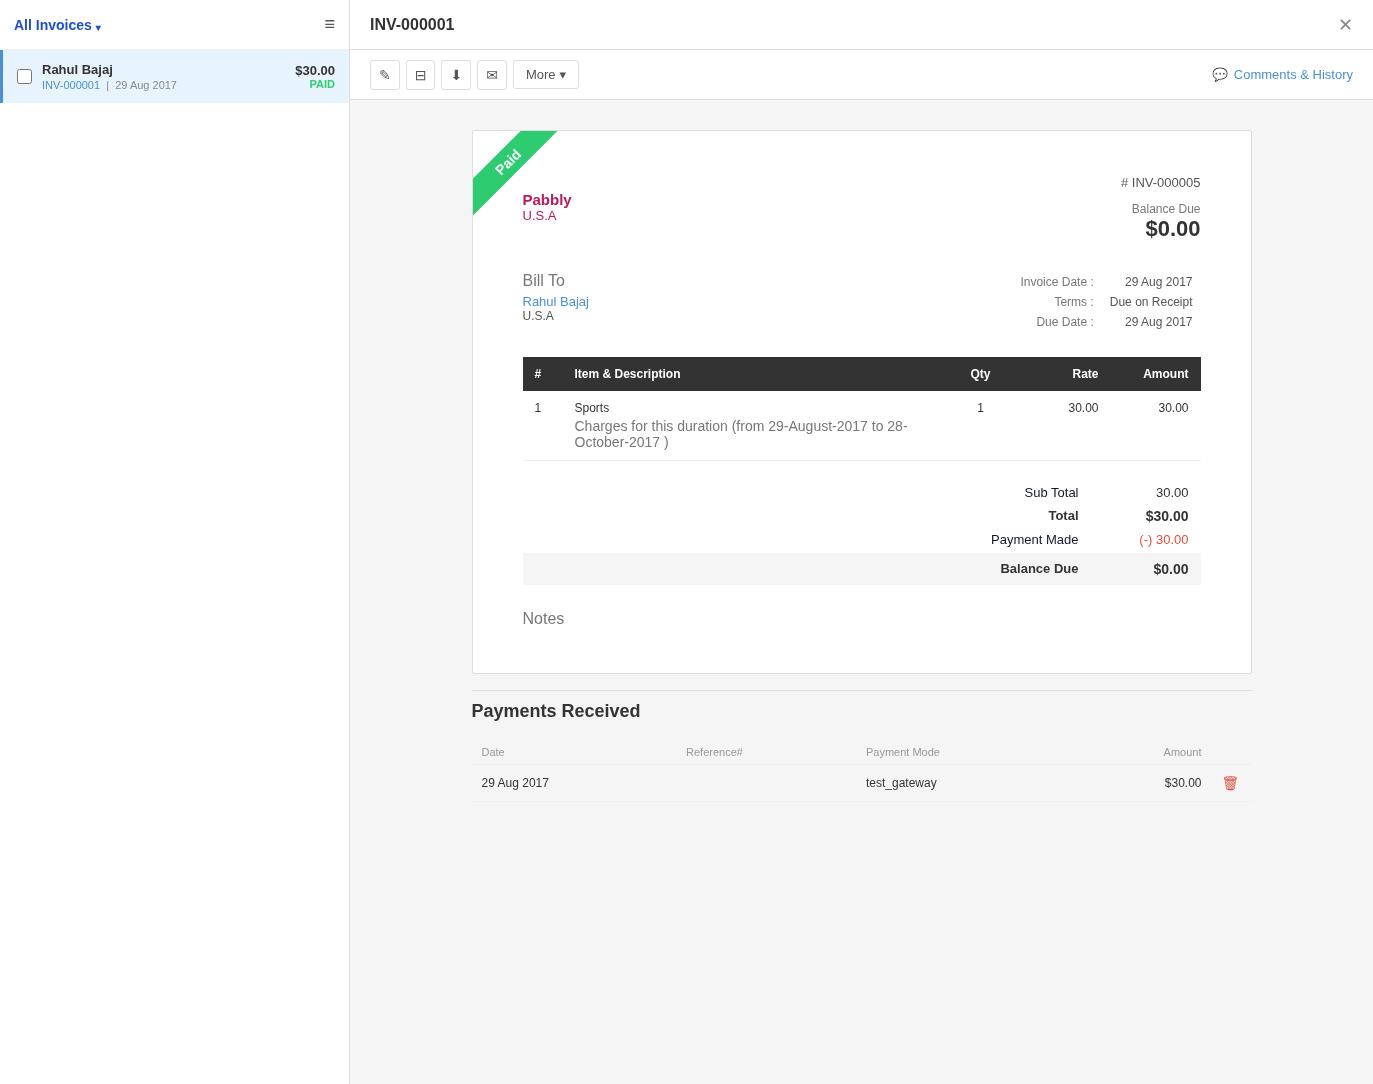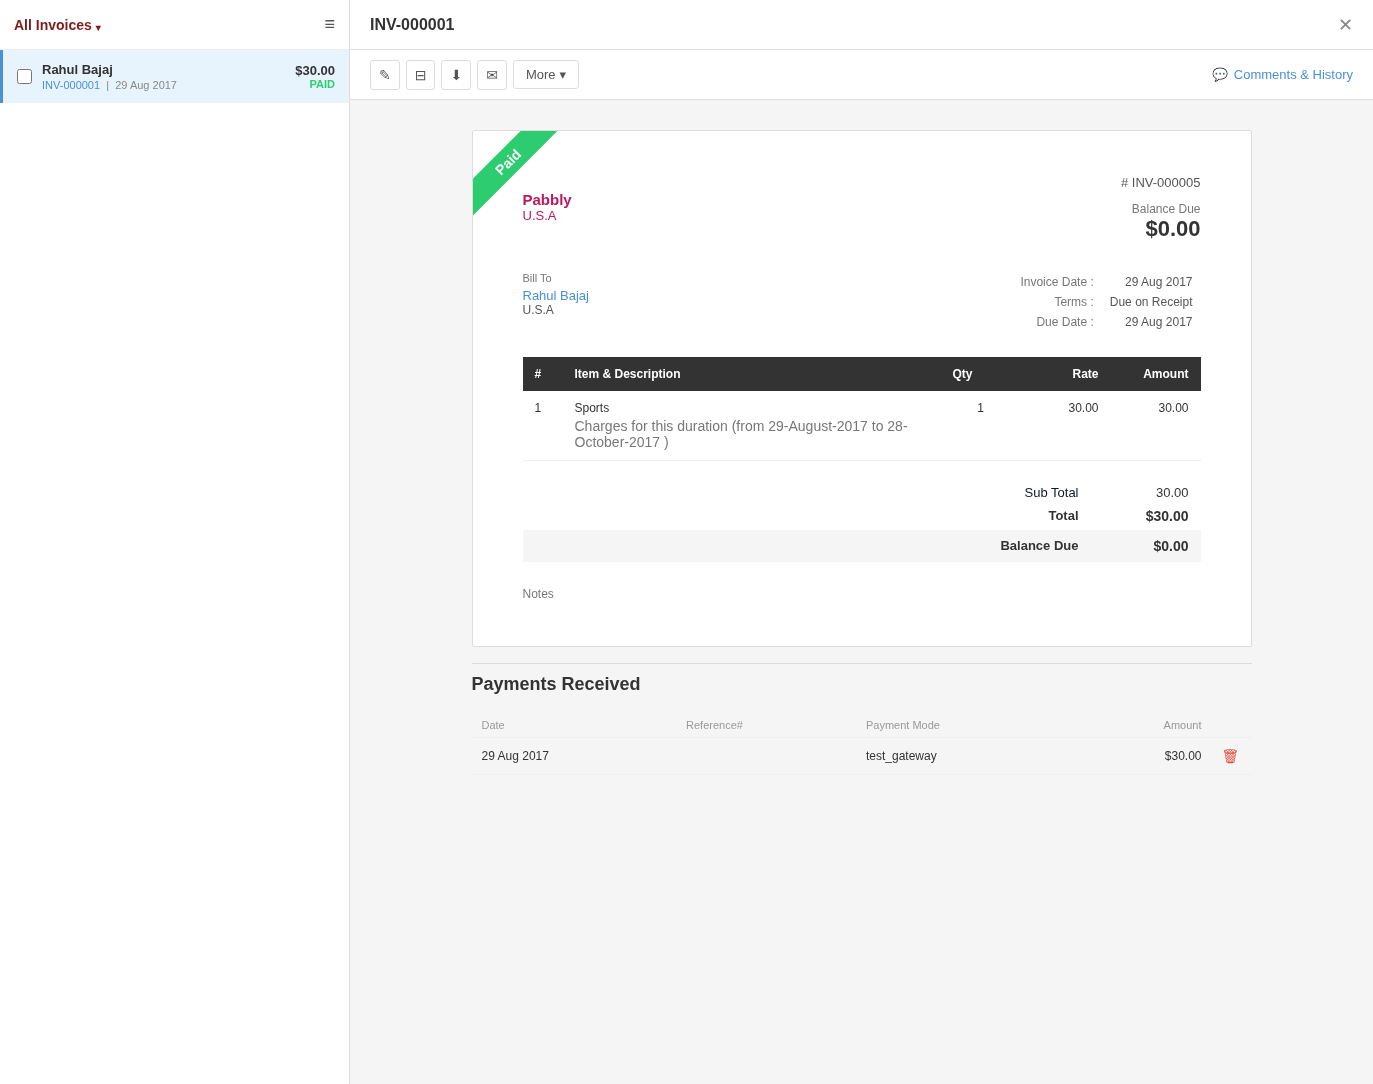--- a/index.html
+++ b/index.html
@@ -18,21 +18,21 @@
       display: flex;
       align-items: center;
       justify-content: space-between;
       padding: 10px 14px;
       border-bottom: 1px solid #eee;
       height: 50px;
     }
     .sidebar-title {
       font-size: 14px;
       font-weight: bold;
-      color: #7f1d1d;
+      color: #1d4ed8;
       display: flex;
       align-items: flex-end;
       gap: 4px;
     }
     .sidebar-menu-icon {
       font-size: 18px;
       color: #555;
       cursor: pointer;
     }
     .invoice-list-item {
@@ -213,21 +213,21 @@
     .invoice-title { font-size: 42px; font-weight: bold; color: #222; letter-spacing: 2px; }
     .invoice-number { font-size: 13px; color: #555; margin-top: 4px; }
     .invoice-balance-label { font-size: 12px; color: #777; margin-top: 12px; }
     .invoice-balance-value { font-size: 22px; font-weight: bold; color: #333; }
 
     .invoice-meta {
       display: flex;
       justify-content: space-between;
       margin-bottom: 25px;
     }
-    .bill-to-label { font-size: 11px; color: #777; margin-bottom: 4px; }
+    .bill-to-label { font-size: 16px; color: #777; margin-bottom: 4px; }
     .bill-to-name { color: #4a90d9; font-size: 13px; cursor: pointer; }
     .bill-to-country { font-size: 12px; color: #555; }
     .invoice-dates { text-align: right; font-size: 12px; }
     .invoice-dates table { border-collapse: collapse; }
     .invoice-dates td { padding: 3px 8px; color: #555; }
     .invoice-dates td:first-child { color: #777; text-align: right; }
     .invoice-dates td:last-child { text-align: right; }
 
     
     .items-table {
@@ -239,21 +239,21 @@
       background: #333;
       color: #fff;
     }
     .items-table thead th {
       padding: 10px 12px;
       text-align: left;
       font-size: 12px;
       font-weight: bold;
     }
     .items-table thead th.right { text-align: right; }
-    .items-table thead th.center { }
+    .items-table thead th.center { text-align: center; }
     .items-table tbody td {
       padding: 10px 12px;
       font-size: 12px;
       color: #333;
       border-bottom: 1px solid #eee;
       vertical-align: top;
     }
     .items-table tbody td.right { text-align: right; }
     .items-table tbody td.center { text-align: center; }
     .item-description { font-size: 14px; color: #777; margin-top: 3px; }
@@ -279,21 +279,21 @@
       justify-content: flex-end;
       background: #f5f5f5;
       padding: 8px 12px;
       margin-top: 2px;
     }
     .balance-due-label { color: #333; font-weight: bold; min-width: 160px; text-align: right; margin-right: 30px; font-size: 13px; }
     .balance-due-value { min-width: 80px; text-align: right; font-weight: bold; color: #333; font-size: 14px; }
 
     
     .notes-section { margin-top: 25px; }
-    .notes-label { font-size: 12px; color: #777; margin-bottom: 5px; }
+    .notes-label { font-size: 16px; color: #777; margin-bottom: 5px; }
     .notes-text { font-size: 12px; color: #555; }
 
     
     .payments-section {
       max-width: 780px;
       margin: 0 auto 40px;
       padding: 16px 0px;
     }
     .payments-title {
       font-size: 18px;
@@ -459,20 +459,24 @@
       </table>
 
       <div class="totals-section">
         <div class="totals-row">
           <span class="totals-label">Sub Total</span>
           <span class="totals-value">30.00</span>
         </div>
         <div class="totals-row total-row">
           <span class="totals-label">Total</span>
           <span class="totals-value">$30.00</span>
+        </div>
+        <div class="totals-row payment-row">
+          <span class="totals-label">Payment Made</span>
+          <span class="totals-value">(-) 30.00</span>
         </div>
         <div class="balance-due-row">
           <span class="balance-due-label">Balance Due</span>
           <span class="balance-due-value">$0.00</span>
         </div>
       </div>
 
       <div class="notes-section">
         <div class="notes-label">Notes</div>
       </div>

